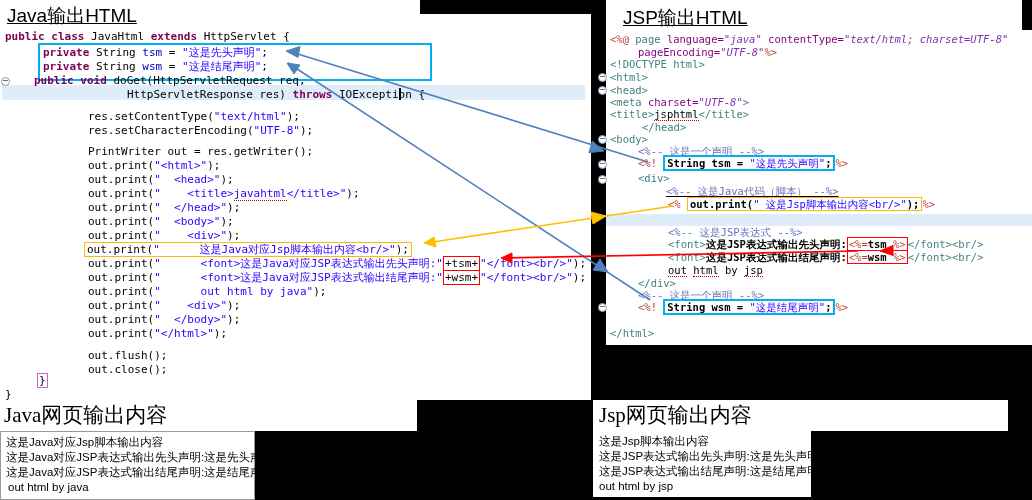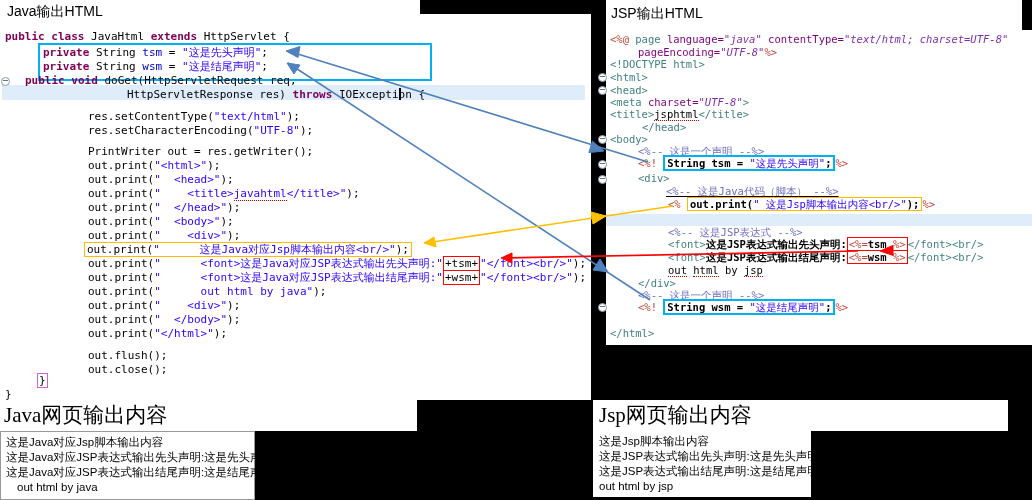--- a/index.html
+++ b/index.html
@@ -4,21 +4,21 @@
 <style>
   html,body{margin:0;padding:0;background:#000;}
   #root{position:relative;width:1032px;height:500px;background:#000;overflow:hidden;
         font-family:"Liberation Sans",sans-serif;}
   .panel{position:absolute;background:#fff;overflow:hidden;}
   #java-panel{left:0;top:0;width:591px;height:400px;}
   #jsp-panel{left:606px;top:0;width:426px;height:345px;}
   .notch{position:absolute;background:#000;}
   #notch-left{left:420px;top:0;width:171px;height:14px;}
   #notch-right{left:1022px;top:0;width:10px;height:30px;}
-  .panel-title{position:absolute;color:#000;font-size:14px;letter-spacing:0px;}
+  .panel-title{position:absolute;color:#000;font-size:19px;letter-spacing:0px;text-decoration:underline;}
   #java-title{left:7px;top:3px;}
   #jsp-title{left:611px;top:5px;}
   .code-layer{position:absolute;left:0;top:0;width:100%;height:100%;}
   .cl{position:absolute;white-space:pre;font-family:"DejaVu Sans Mono",monospace;}
   #java-panel .cl{font-size:11px;line-height:13px;}
   #jsp-panel .cl{font-size:10.5px;line-height:12px;}
   .k{color:#7f0055;font-weight:bold;}
   .s{color:#2a00ff;}
   .su{color:#2a00ff;border-bottom:1px dotted #cc0000;}
   .f{color:#0000c0;}
@@ -67,21 +67,21 @@
 <div id="root">
 
   <div class="panel" id="java-panel">
     <div class="hl-band" id="band-java"></div>
     <div class="panel-title" id="java-title">Java输出HTML</div>
     <div id="blue-big-box"></div>
     <div class="code-layer" id="java-code">
         <div class="cl" style="left: 5px; top: 30px;"><span class="k">public class </span><span class="d">JavaHtml</span><span class="k"> extends </span><span class="d">HttpServlet {</span></div>
         <div class="cl" style="left: 43px; top: 46px;"><span class="k">private </span><span class="d">String </span><span class="f">tsm</span><span class="d"> = </span><span class="s">"这是先头声明"</span><span class="d">;</span></div>
         <div class="cl" style="left: 43px; top: 60px;"><span class="k">private </span><span class="d">String </span><span class="f">wsm</span><span class="d"> = </span><span class="s">"这是结尾声明"</span><span class="d">;</span></div>
-        <div class="cl" style="left: 25px; top: 74px;"><span class="k">public void </span><span class="d">doGet(HttpServletRequest req,</span></div>
+        <div class="cl" style="left: 34px; top: 74px;"><span class="k">public void </span><span class="d">doGet(HttpServletRequest req,</span></div>
         <div class="cl" style="left: 127px; top: 88px;"><span class="d">HttpServletResponse res) </span><span class="k">throws </span><span class="d">IOException {</span></div>
         <div class="cl" style="left: 88px; top: 110px;"><span class="d">res.setContentType(</span><span class="s">"text/html"</span><span class="d">);</span></div>
         <div class="cl" style="left: 88px; top: 124px;"><span class="d">res.setCharacterEncoding(</span><span class="s">"UTF-8"</span><span class="d">);</span></div>
         <div class="cl" style="left: 88px; top: 145px;"><span class="d">PrintWriter out = res.getWriter();</span></div>
         <div class="cl" style="left: 88px; top: 159px;"><span class="d">out.print(</span><span class="s">"&lt;html&gt;"</span><span class="d">);</span></div>
         <div class="cl" style="left: 88px; top: 173px;"><span class="d">out.print(</span><span class="s">"  &lt;head&gt;"</span><span class="d">);</span></div>
         <div class="cl" style="left: 88px; top: 187px;"><span class="d">out.print(</span><span class="s">"    &lt;title&gt;</span><span class="su">javahtml</span><span class="s">&lt;/title&gt;"</span><span class="d">);</span></div>
         <div class="cl" style="left: 88px; top: 201px;"><span class="d">out.print(</span><span class="s">"  &lt;/head&gt;"</span><span class="d">);</span></div>
         <div class="cl" style="left: 88px; top: 215px;"><span class="d">out.print(</span><span class="s">"  &lt;body&gt;"</span><span class="d">);</span></div>
         <div class="cl" style="left: 88px; top: 229px;"><span class="d">out.print(</span><span class="s">"    &lt;div&gt;"</span><span class="d">);</span></div>
@@ -96,21 +96,21 @@
         <div class="cl" style="left: 88px; top: 363px;"><span class="d">out.close();</span></div>
         <div class="cl" style="left: 37px; top: 374px;"><span class="d bx-p">}</span></div>
         <div class="cl" style="left: 5px; top: 388px;"><span class="d">}</span></div>
       </div>
     <div id="caret"></div>
     <div class="fold" style="left:1px;top:77px;"></div>
   </div>
 
   <div class="panel" id="jsp-panel">
     <div class="hl-band" id="band-jsp" style="left:0;top:214px;width:426px;"></div>
-    <div class="panel-title" id="jsp-title" style="left:5px;top:5px;position:absolute;">JSP输出HTML</div>
+    <div class="panel-title" id="jsp-title" style="left:17px;top:5px;position:absolute;">JSP输出HTML</div>
     <div class="code-layer" id="jsp-code">
         <div class="cl" style="left: 4px; top: 33px;"><span class="jd">&lt;%@ </span><span class="t">page </span><span class="an">language=</span><span class="v">"java"</span><span class="d"> </span><span class="an">contentType=</span><span class="v">"text/html; charset=UTF-8"</span></div>
         <div class="cl" style="left: 32px; top: 46px;"><span class="an">pageEncoding=</span><span class="v">"UTF-8"</span><span class="jd">%&gt;</span></div>
         <div class="cl" style="left: 4px; top: 58px;"><span class="t">&lt;!DOCTYPE html&gt;</span></div>
         <div class="cl" style="left: 4px; top: 71px;"><span class="t">&lt;html&gt;</span></div>
         <div class="cl" style="left: 4px; top: 84px;"><span class="t">&lt;head&gt;</span></div>
         <div class="cl" style="left: 4px; top: 96px;"><span class="t">&lt;meta </span><span class="an">charset=</span><span class="v">"UTF-8"</span><span class="t">&gt;</span></div>
         <div class="cl" style="left: 4px; top: 108px;"><span class="t">&lt;title&gt;</span><span class="u">jsphtml</span><span class="t">&lt;/title&gt;</span></div>
         <div class="cl" style="left: 4px; top: 121px; margin-left: 32px;"><span class="t">&lt;/head&gt;</span></div>
         <div class="cl" style="left: 4px; top: 133px;"><span class="t">&lt;body&gt;</span></div>
@@ -140,21 +140,21 @@
   <div class="fold" style="left:598px;top:160px;"></div>
   <div class="fold" style="left:598px;top:175px;"></div>
   <div class="fold" style="left:598px;top:303px;"></div>
 
   <div class="strip" id="strip-java"></div>
   <div class="result-title" id="java-result-title">Java网页输出内容</div>
   <div class="result-box" id="java-result-box">
     <div class="rl" style="left:5px;top:3px;">这是Java对应Jsp脚本输出内容</div>
     <div class="rl" style="left:5px;top:18px;">这是Java对应JSP表达式输出先头声明:这是先头声明</div>
     <div class="rl" style="left:5px;top:33px;">这是Java对应JSP表达式输出结尾声明:这是结尾声明</div>
-    <div class="rl" style="left:16px;top:49px;">out html by java</div>
+    <div class="rl" style="left:7px;top:49px;">out html by java</div>
   </div>
 
   <div class="strip" id="strip-jsp"></div>
   <div class="result-title" id="jsp-result-title">Jsp网页输出内容</div>
   <div class="result-box" id="jsp-result-box">
     <div class="rl" style="left:6px;top:3px;">这是Jsp脚本输出内容</div>
     <div class="rl" style="left:6px;top:18px;">这是JSP表达式输出先头声明:这是先头声明</div>
     <div class="rl" style="left:6px;top:33px;">这是JSP表达式输出结尾声明:这是结尾声明</div>
     <div class="rl" style="left:6px;top:49px;">out html by jsp</div>
   </div>

